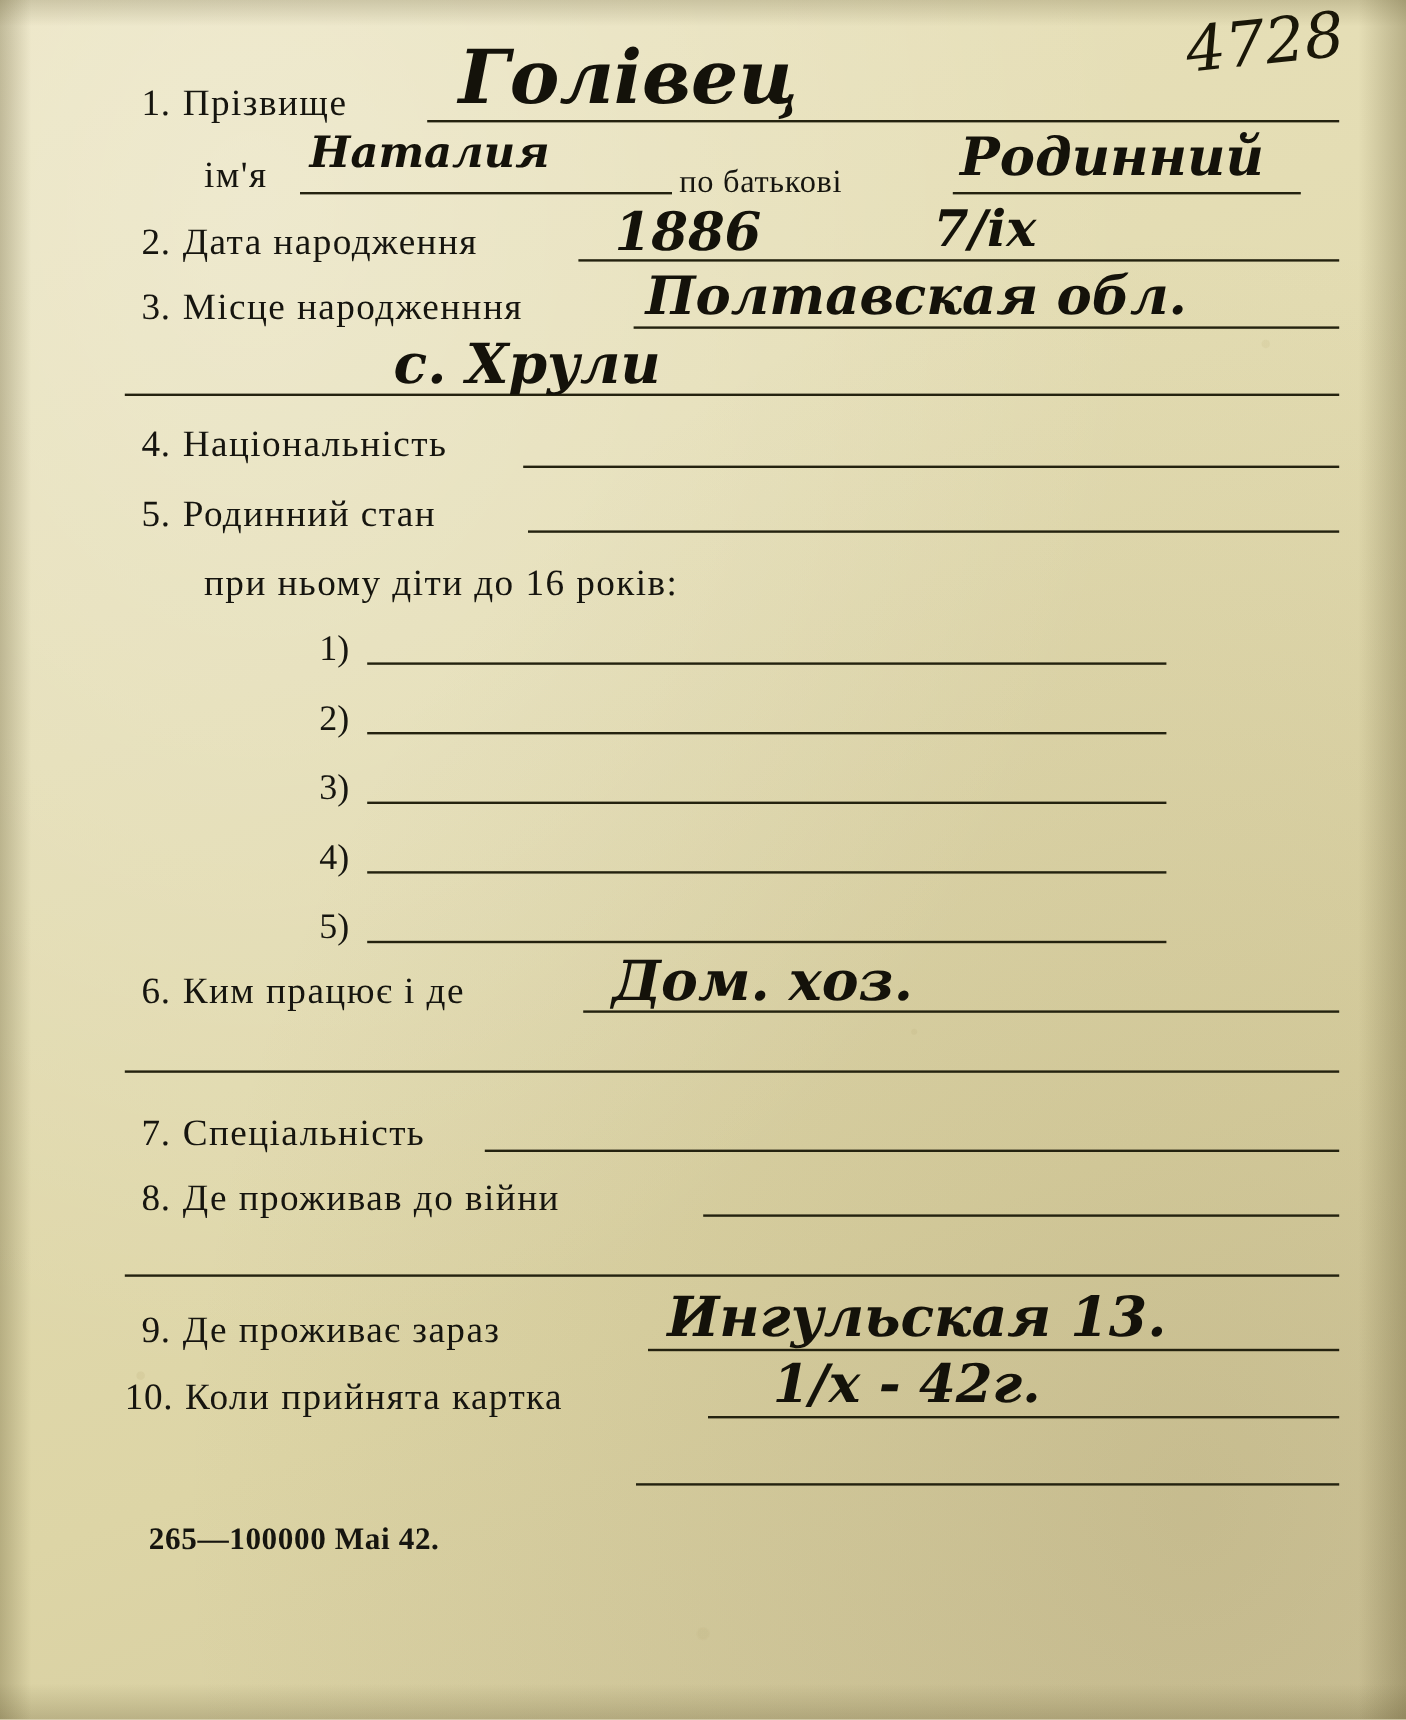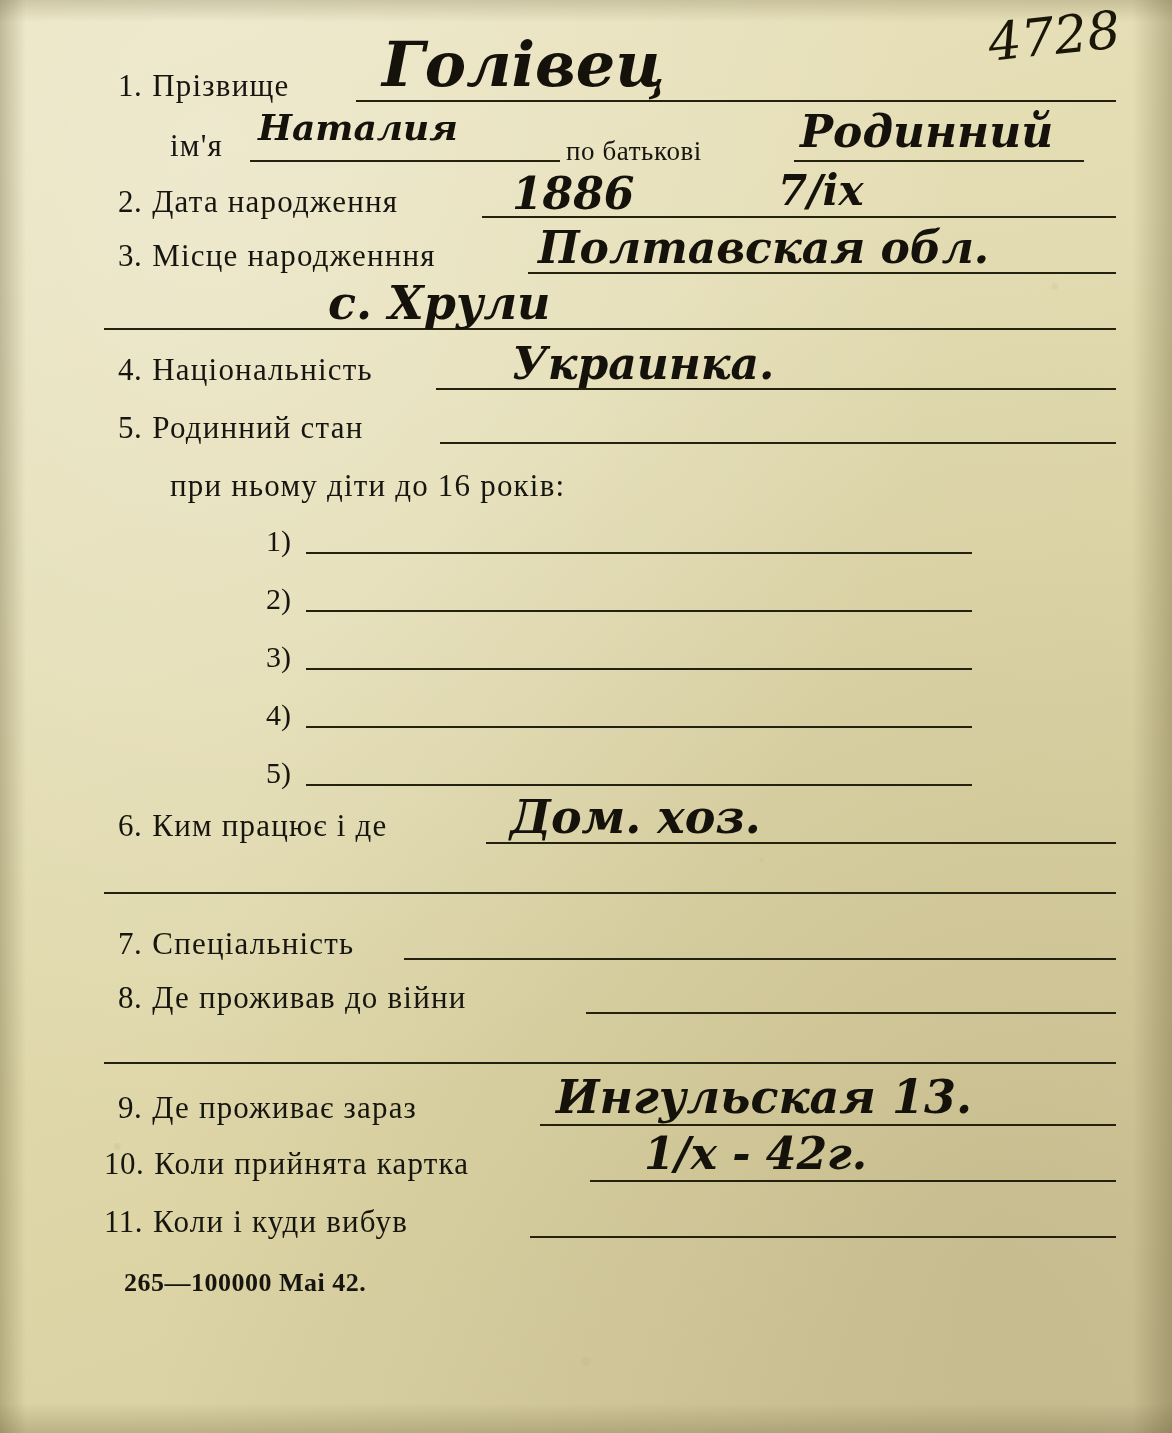--- a/index.html
+++ b/index.html
@@ -152,21 +152,20 @@
     <div class="hand" style="left:538px; top:222px; font-size:44px;">Полтавская обл.</div>
 
     <div class="rule" style="left:104px; top:328px; width:1012px;"></div>
     <div class="hand" style="left:328px; top:276px; font-size:46px;">с. Хрули</div>
 
     <div class="row" style="left:118px; top:352px;">
       <span class="num">4.</span>
       <span class="lbl">Національність</span>
     </div>
     <div class="rule" style="left:436px; top:388px; width:680px;"></div>
-    <div class="hand" style="left:512px; top:338px; font-size:44px;">Украинка.</div>
 
     <div class="row" style="left:118px; top:410px;">
       <span class="num">5.</span>
       <span class="lbl">Родинний стан</span>
     </div>
     <div class="rule" style="left:440px; top:442px; width:676px;"></div>
 
     <div class="row" style="left:170px; top:468px;">
       <span class="lbl">при ньому діти до 16 років:</span>
     </div>
@@ -216,22 +215,18 @@
     <div class="rule" style="left:540px; top:1124px; width:576px;"></div>
     <div class="hand" style="left:556px; top:1070px; font-size:46px;">Ингульская 13.</div>
 
     <div class="row" style="left:104px; top:1146px;">
       <span class="num">10.</span>
       <span class="lbl">Коли прийнята картка</span>
     </div>
     <div class="rule" style="left:590px; top:1180px; width:526px;"></div>
     <div class="hand" style="left:644px; top:1128px; font-size:44px;">1/x - 42г.</div>
 
-    <div class="row" style="left:104px; top:1204px;">
-      <span class="num">11.</span>
-      <span class="lbl">Коли і куди вибув</span>
-    </div>
     <div class="rule" style="left:530px; top:1236px; width:586px;"></div>
 
     <div class="footer">265—100000 Mai 42.</div>
 
   </div>
 </div>
 
 </body></html>

